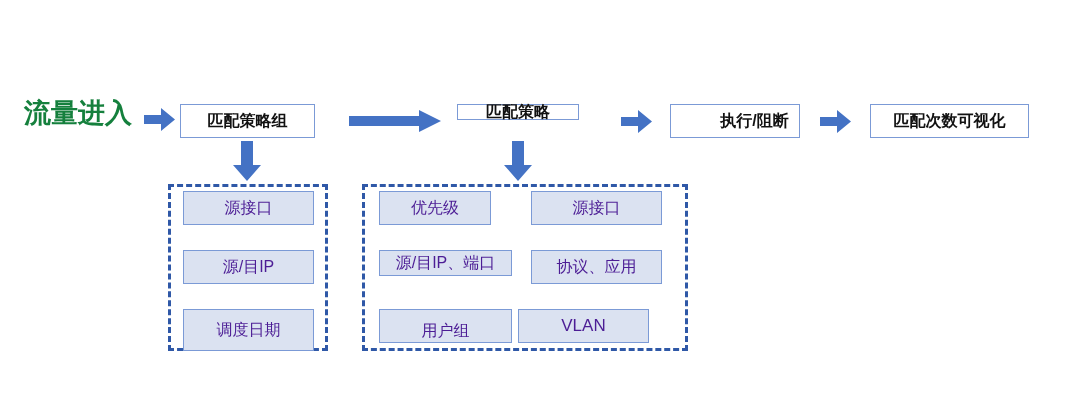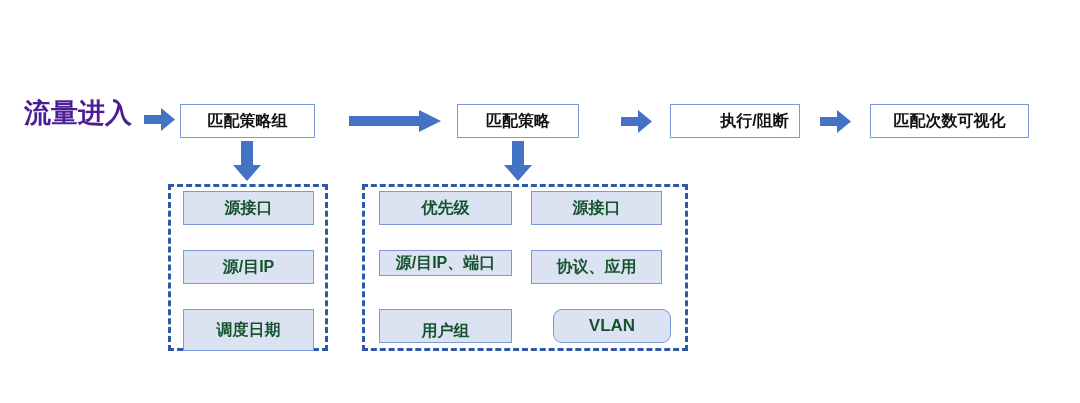--- a/index.html
+++ b/index.html
@@ -18,21 +18,21 @@
     overflow: hidden;
   }
 
   
   .entry-label {
     position: absolute;
     left: 24px;
     top: 95px;
     font-size: 27px;
     font-weight: bold;
-    color: #4c1d95;
+    color: #15803d;
     letter-spacing: 0px;
     white-space: nowrap;
   }
 
   
   .top-box {
     position: absolute;
     box-sizing: border-box;
     background: #ffffff;
     border: 1.5px solid #7b9ad6;
@@ -67,22 +67,22 @@
   
   .chip {
     position: absolute;
     box-sizing: border-box;
     background: #dbe2f1;
     border: 1.5px solid #7b9ad6;
     display: flex;
     align-items: center;
     justify-content: center;
     font-size: 16px;
-    font-weight: bold;
-    color: #14532d;
+    font-weight: normal;
+    color: #4c1d95;
     white-space: nowrap;
   }
   .chip.latin {
     font-size: 17px;
   }
 </style>
 </head>
 <body>
 
 <div id="canvas">
@@ -98,21 +98,21 @@
   <div class="top-box" style="left:180px; top:104px; width:135px; height:34px;">
     <span>匹配策略组</span>
   </div>
 
   <div class="arrow-right" style="left:349px; top:110px; width:92px; height:22px;">
     <svg width="92" height="22" viewBox="0 0 92 22">
       <polygon points="0,6 70,6 70,0 92,11 70,22 70,16 0,16" fill="#4472c4"></polygon>
     </svg>
   </div>
 
-  <div class="top-box" style="left:457px; top:104px; width:122px; height:34px;">
+  <div class="top-box" style="left:457px; top:104px; width:122px; height:16px;">
     <span>匹配策略</span>
   </div>
 
   <div class="arrow-right" style="left:621px; top:110px; width:31px; height:23px;">
     <svg width="31" height="23" viewBox="0 0 31 23">
       <polygon points="0,7 17,7 17,0 31,11.5 17,23 17,16 0,16" fill="#4472c4"></polygon>
     </svg>
   </div>
 
   <div class="top-box" style="left:670px; top:104px; width:130px; height:34px;padding-left:39px;">
@@ -148,33 +148,33 @@
   </div>
   <div class="chip" style="left:183px; top:250px; width:131px; height:34px;text-align:center;">
     <span>源/目IP</span>
   </div>
   <div class="chip" style="left:183px; top:309px; width:131px; height:42px;">
     <span>调度日期</span>
   </div>
 
   <div class="dashed-group" style="left:362px; top:184px; width:326px; height:167px;"></div>
 
-  <div class="chip" style="left:379px; top:191px; width:133px; height:34px;">
+  <div class="chip" style="left:379px; top:191px; width:112px; height:34px;">
     <span>优先级</span>
   </div>
   <div class="chip" style="left:379px; top:250px; width:133px; height:26px;">
     <span>源/目IP、端口</span>
   </div>
   <div class="chip" style="left:379px; top:309px; width:133px; height:34px;align-items:flex-end;">
     <span>用户组</span>
   </div>
 
   <div class="chip" style="left:531px; top:191px; width:131px; height:34px;">
     <span>源接口</span>
   </div>
   <div class="chip" style="left:531px; top:250px; width:131px; height:34px;">
     <span>协议、应用</span>
   </div>
-  <div class="chip latin" style="left:553px; top:309px; width:118px; height:34px;border-radius:9px;">
+  <div class="chip latin" style="left:518px; top:309px; width:131px; height:34px;">
     <span>VLAN</span>
   </div>
 
 </div>
 
 </body></html>

